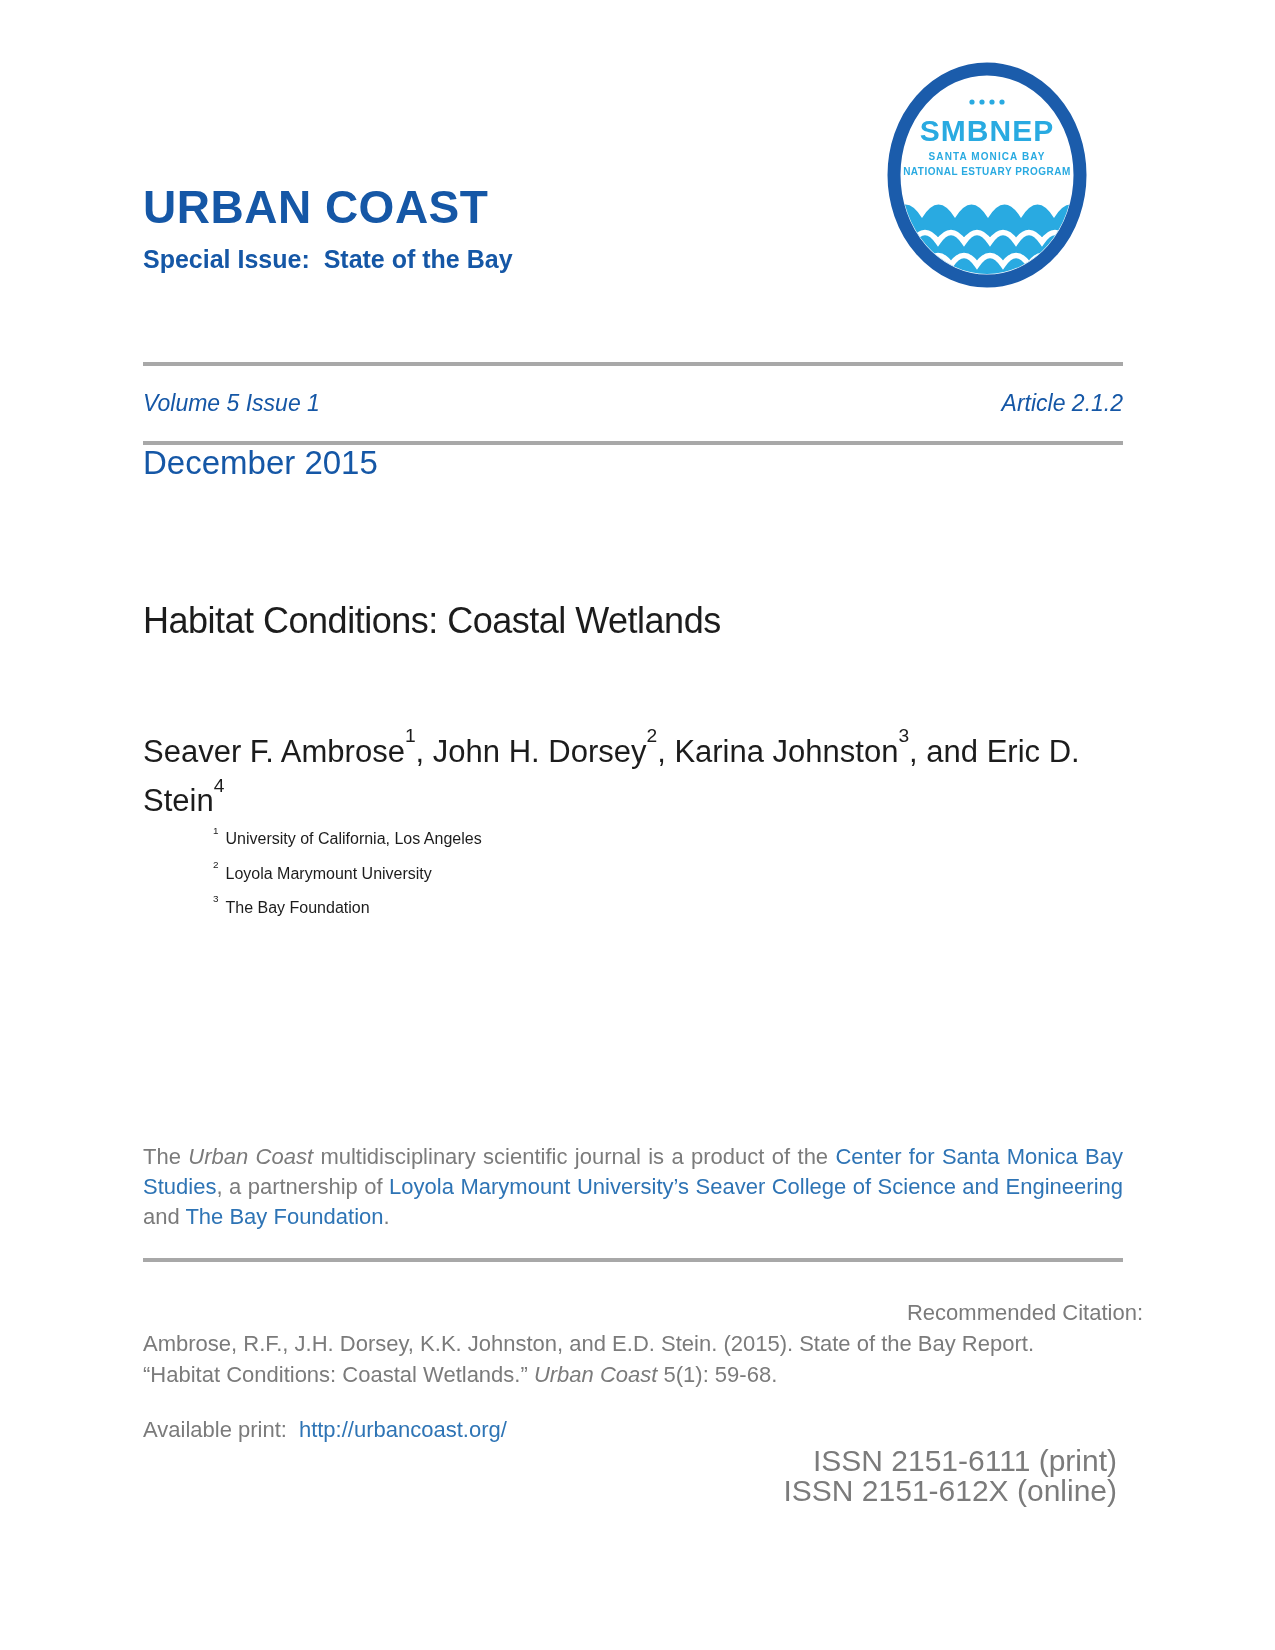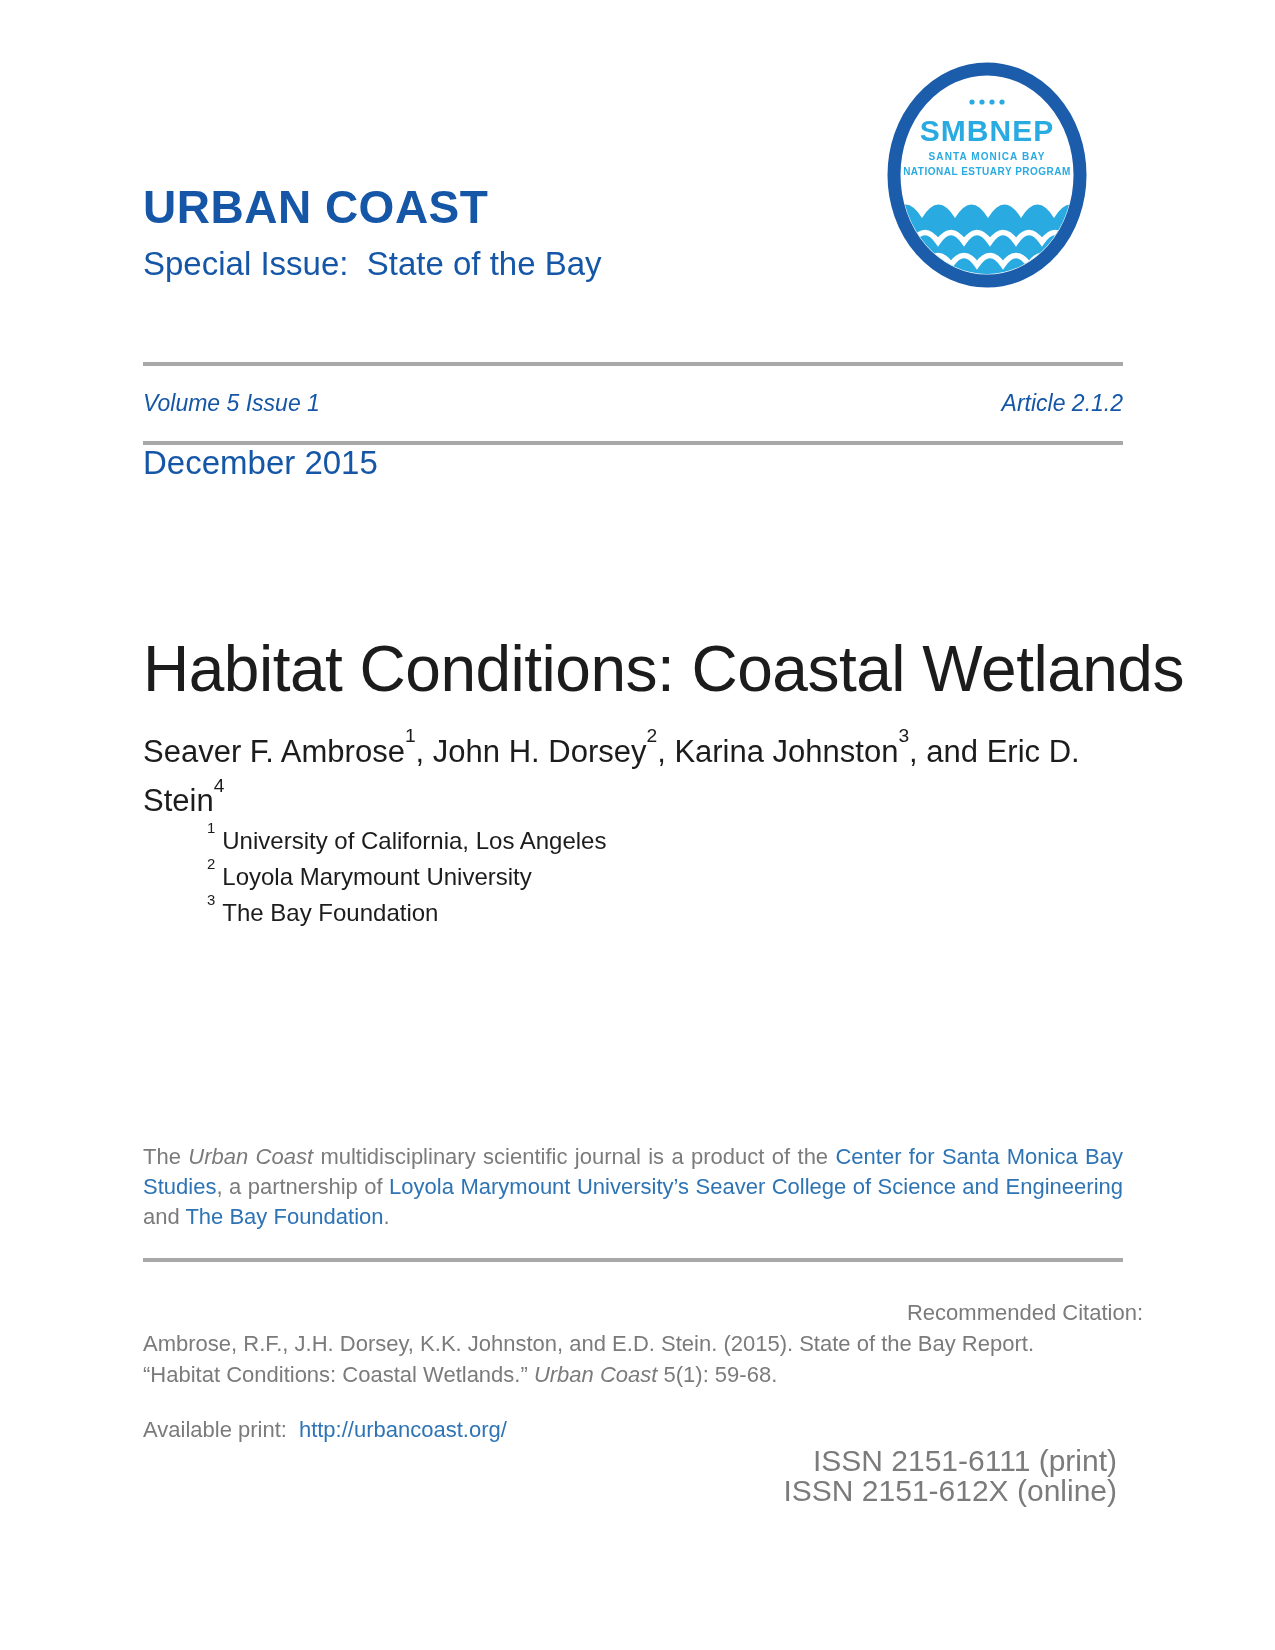--- a/index.html
+++ b/index.html
@@ -11,21 +11,21 @@
     --logo-ring:#1b5cab;
     --logo-accent:#29aae1;
   }
   *{margin:0;padding:0;box-sizing:border-box;}
   body{background:#ffffff;font-family:"Liberation Sans","DejaVu Sans",sans-serif;}
   .page{position:relative;width:1275px;height:1650px;background:#ffffff;overflow:hidden;}
 
   
   .masthead{position:absolute;left:143px;top:182px;}
   .journal-title{font-size:46px;font-weight:bold;color:var(--heading-blue);letter-spacing:0.5px;line-height:50px;}
-  .journal-subtitle{font-size:33px;font-weight:normal;color:var(--heading-blue);margin-top:13px;white-space:pre-wrap;}
+  .journal-subtitle{font-size:25px;font-weight:bold;color:var(--heading-blue);margin-top:13px;white-space:pre-wrap;}
 
   
   .logo{position:absolute;left:886px;top:62px;width:202px;height:226px;}
   .logo svg{display:block;width:202px;height:226px;}
   .logo-ring{fill:#ffffff;stroke:var(--logo-ring);stroke-width:13px;}
   .accent-fill{fill:var(--logo-accent);}
   .accent-text{fill:var(--logo-accent);font-family:"Liberation Sans","DejaVu Sans",sans-serif;font-weight:bold;}
   .wave-line{fill:none;stroke:#ffffff;stroke-width:5.5px;}
 
   
@@ -34,24 +34,24 @@
   .divider-2{top:441px;}
   .divider-3{top:1258px;}
 
   
   .issue-bar{position:absolute;left:143px;top:390px;width:980px;display:flex;justify-content:space-between;
              font-size:23px;font-style:italic;color:var(--heading-blue);}
 
   .date-line{position:absolute;left:143px;top:444px;font-size:33px;color:var(--heading-blue);}
 
   
-  .article-title{position:absolute;left:143px;top:632px;font-size:64px;font-weight:normal;color:var(--title-black);letter-spacing:-0.5px;}
+  .article-title{position:absolute;left:143px;top:600px;font-size:36px;font-weight:normal;color:var(--title-black);letter-spacing:-0.5px;}
   .authors{position:absolute;left:143px;top:724px;width:975px;font-size:31px;color:var(--title-black);line-height:42px;}
   .authors sup,.affil sup{font-size:0.62em;position:relative;top:-0.45em;}
-  .affiliations{position:absolute;left:207px;top:820px;list-style:none;font-size:24px;color:var(--title-black);line-height:30px;}
+  .affiliations{position:absolute;left:213px;top:820px;list-style:none;font-size:16px;color:var(--title-black);line-height:30px;}
   .affil-name{margin-left:7px;}
 
   
   .about{position:absolute;left:143px;top:1142px;width:980px;font-size:22px;line-height:30px;
          color:var(--text-gray);text-align:justify;}
   .about .link{color:var(--link-blue);cursor:pointer;}
   .italic{font-style:italic;}
 
   
   .citation{position:absolute;left:143px;top:1297px;width:1000px;font-size:22px;color:var(--text-gray);line-height:31px;}

